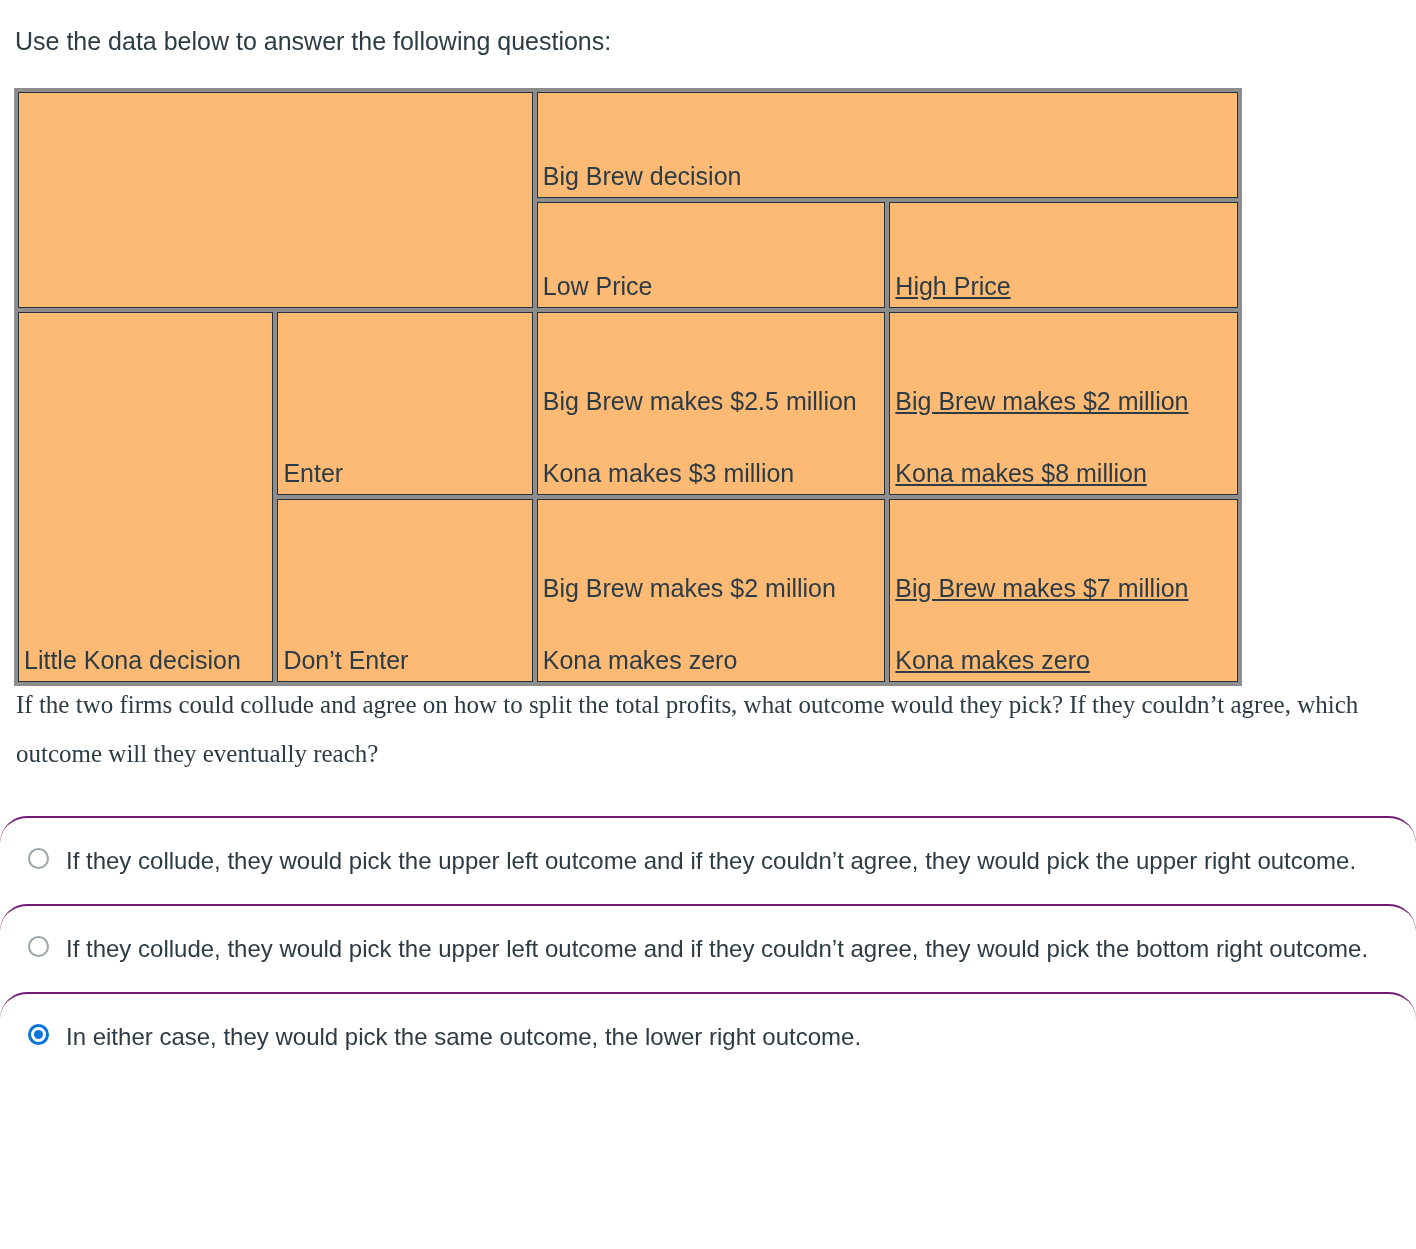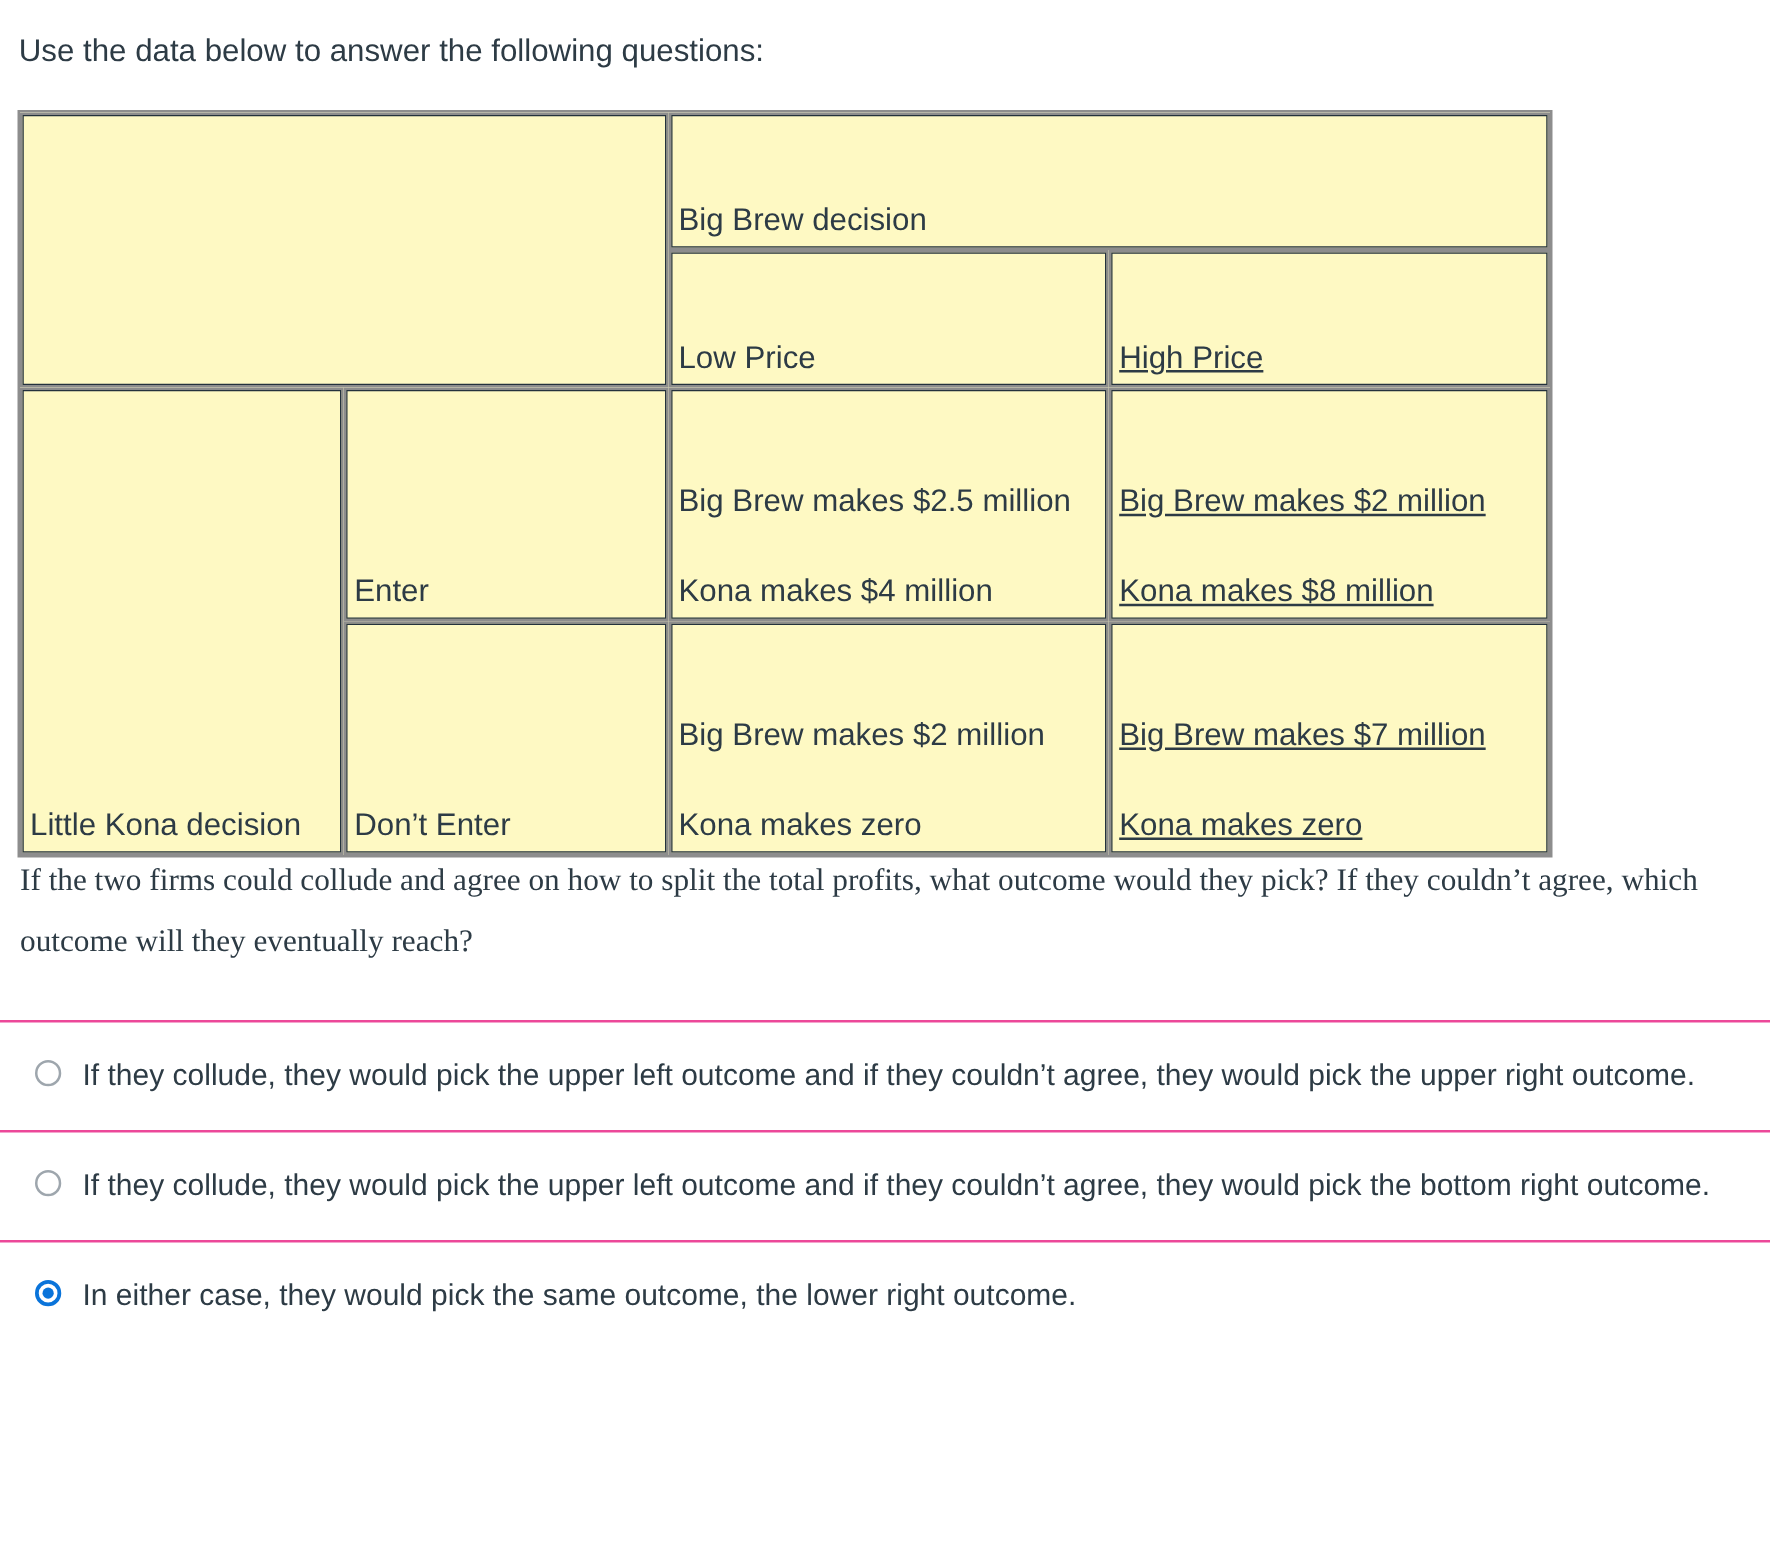--- a/index.html
+++ b/index.html
@@ -52,21 +52,21 @@
     border: 2px solid #8d8d8d;
     outline: 1px solid #24323c;
     outline-offset: -3px;
     padding: 4px 6px 7px 6px;
     vertical-align: bottom;
     font-size: 25px;
     line-height: 30px;
     color: #2d3b45;
     white-space: nowrap;
     overflow: visible;
-    background: #fef9c3;
+    background: #fdba74;
   }
   td.blank { outline: none; }
   .c-corner  { width: 290px; }
   .c-choice  { width: 175px; }
   .c-low     { width: 400px; }
   .c-high    { width: 365px; text-decoration: underline; }
 
   .h-decision { height: 95px; }
   .h-price    { height: 95px; }
   .h-body     { height: 172px; }
@@ -88,24 +88,25 @@
 
   
   .answers {
     position: absolute;
     left: 0px;
     top: 816px;
     width: 1416px;
   }
   .answer-row {
     position: relative;
-    border-top: 2px solid #ec4899;
+    border-top: 2px solid #701a75;
     padding: 23px 12px 23px 66px;
     min-height: 56px;
     box-sizing: border-box;
+    border-radius: 27px;
   }
   .answer-row .radio {
     position: absolute;
     left: 28px;
     top: 30px;
     width: 21px;
     height: 21px;
     border-radius: 50%;
     border: 2px solid #9ea6ad;
     box-sizing: border-box;
@@ -149,21 +150,21 @@
         </tr>
         <tr>
           <td class="c-low h-price">Low Price</td>
           <td class="c-high h-price">High Price</td>
         </tr>
         <tr>
           <td class="c-corner h-body" rowspan="2">Little Kona decision</td>
           <td class="c-choice h-body">Enter</td>
           <td class="c-low h-body">
             <span class="cellline">Big Brew makes $2.5 million</span>
-            <span class="cellline">Kona makes $4 million</span>
+            <span class="cellline">Kona makes $3 million</span>
           </td>
           <td class="c-high h-body">
             <span class="cellline">Big Brew makes $2 million</span>
             <span class="cellline">Kona makes $8 million</span>
           </td>
         </tr>
         <tr>
           <td class="c-choice h-body">Don’t Enter</td>
           <td class="c-low h-body">
             <span class="cellline">Big Brew makes $2 million</span>

